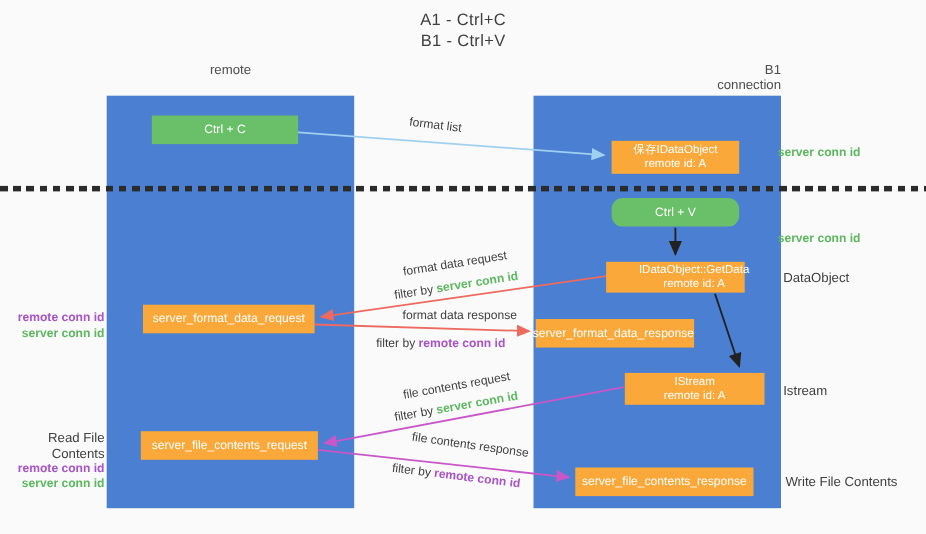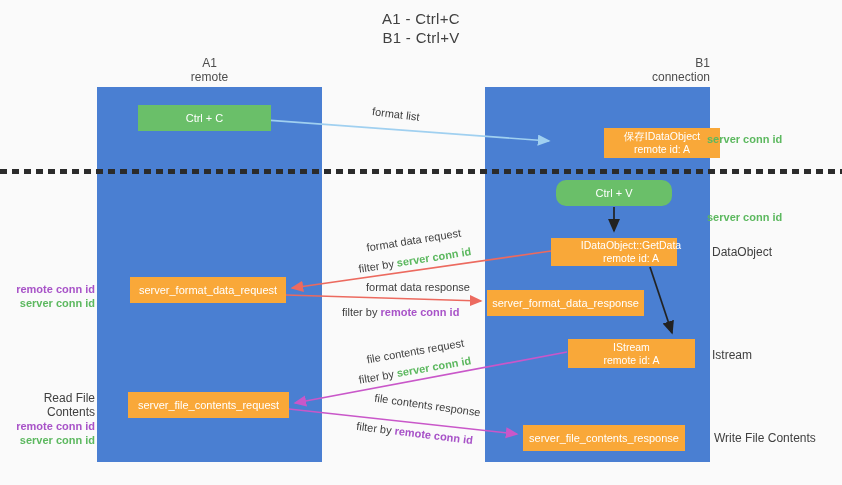--- a/index.html
+++ b/index.html
@@ -59,21 +59,20 @@
 <body>
 
 <div class="stage">
 
   <div class="title">
     <div>A1 - Ctrl+C</div>
     <div>B1 - Ctrl+V</div>
   </div>
 
   <div class="col-header" style="left:97px;">
-    <div>A1</div>
     <div>remote</div>
   </div>
   <div class="col-header" style="left:485px;text-align:right;">
     <div>B1</div>
     <div>connection</div>
   </div>
 
   <div class="lifeline" style="left:97px;"></div>
   <div class="lifeline" style="left:485px;"></div>
 
@@ -100,39 +99,39 @@
     <line x1="286" y1="295" x2="481" y2="301" style="stroke:var(--arrow-red,#ec6a5f);stroke-width:1.6" marker-end="url(#m-red)"></line>
     <line x1="650" y1="267" x2="672" y2="333" style="stroke:var(--arrow-black,#222);stroke-width:1.7" marker-end="url(#m-black)"></line>
     <line x1="567" y1="352" x2="295" y2="403" style="stroke:var(--arrow-magenta,#c957c9);stroke-width:1.6" marker-end="url(#m-magenta)"></line>
     <line x1="289" y1="409" x2="517" y2="434" style="stroke:var(--arrow-magenta,#c957c9);stroke-width:1.6" marker-end="url(#m-magenta)"></line>
   </svg>
 
   <div class="node green" style="left:138px;top:105px;width:133px;height:26px;">
     <div>Ctrl + C</div>
   </div>
 
-  <div class="node orange" style="left:556px;top:128px;width:116px;height:30px;font-size:10.5px;margin-left:48px;">
+  <div class="node orange" style="left:556px;top:128px;width:116px;height:30px;font-size:10.5px;">
     <div>保存IDataObject</div>
     <div>remote id: A</div>
   </div>
 
   <div class="node green" style="left:556px;top:180px;width:116px;height:26px;border-radius:10px;">
     <div>Ctrl + V</div>
   </div>
 
   <div class="node orange" style="left:551px;top:238px;width:126px;height:28px;font-size:10.5px;padding-left:34px;">
     <div>IDataObject::GetData</div>
     <div>remote id: A</div>
   </div>
 
   <div class="node orange" style="left:130px;top:277px;width:156px;height:26px;">
     <div>server_format_data_request</div>
   </div>
 
-  <div class="node orange" style="left:487px;top:290px;width:157px;height:26px;">
+  <div class="node orange" style="left:487px;top:290px;width:144px;height:26px;align-items:flex-end;">
     <div>server_format_data_response</div>
   </div>
 
   <div class="node orange" style="left:568px;top:339px;width:127px;height:29px;font-size:10.5px;">
     <div>IStream</div>
     <div>remote id: A</div>
   </div>
 
   <div class="node orange" style="left:128px;top:392px;width:161px;height:26px;">
     <div>server_file_contents_request</div>

